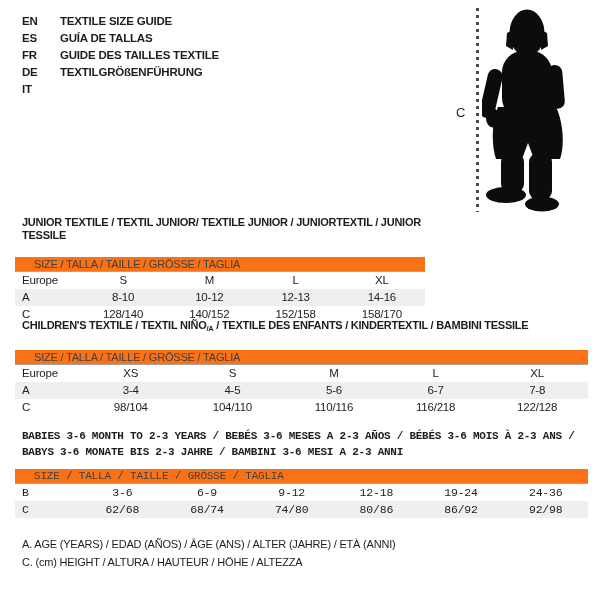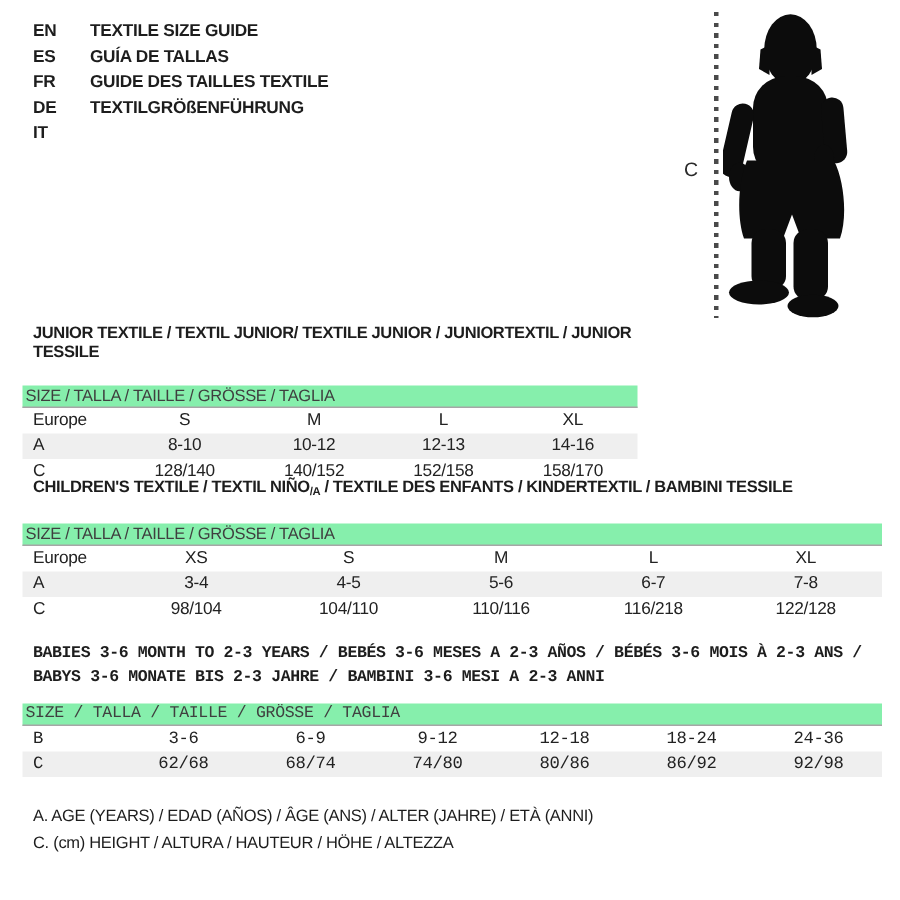--- a/index.html
+++ b/index.html
@@ -20,22 +20,22 @@
   .baby{position:absolute;left:482px;top:5px;}
   
   .section{position:absolute;left:15px;}
   .s1{top:216px;width:410px;}
   .s2{top:319px;width:573px;}
   .s3{top:428px;width:573px;font-family:Liberation Mono, monospace;}
   .tbl-title{margin-left:7px;font-size:11px;font-weight:700;letter-spacing:-0.25px;line-height:13px;margin-bottom:15px;}
   .s3 .tbl-title{line-height:16px;margin-bottom:9px;}
   .tbl-title .sub{font-size:7.5px;vertical-align:-2px;}
   .size-bar{
-    height:14px;line-height:14px;background:#86efac;color:#3f3f3f;
-    font-size:11px;padding-left:2px;border-bottom:1px solid #a6a6a6;letter-spacing:-0.2px;
+    height:14px;line-height:14px;background:#f97316;color:#3f3f3f;
+    font-size:11px;padding-left:19px;border-bottom:1px solid #a6a6a6;letter-spacing:-0.2px;
   }
   .trow{display:flex;height:17px;line-height:17px;font-size:11.5px;color:#222;letter-spacing:-0.2px;}
   .trow.shaded{background:#efefef;}
   .trow .lbl{width:58px;padding-left:7px;}
   .trow .cell{flex:1;text-align:center;}
   
   .notes{position:absolute;left:22px;top:536px;}
   .note{font-size:11px;font-weight:400;line-height:17.5px;letter-spacing:-0.2px;}
 </style>
 </head>
@@ -148,21 +148,21 @@
         <div class="title-line"><span>BABIES 3-6 MONTH TO 2-3 YEARS / BEBÉS 3-6 MESES A 2-3 AÑOS / BÉBÉS 3-6 MOIS À 2-3 ANS /</span></div>
         <div class="title-line"><span>BABYS 3-6 MONATE BIS 2-3 JAHRE / BAMBINI 3-6 MESI A 2-3 ANNI</span></div>
       </div>
       <div class="size-bar">SIZE / TALLA / TAILLE / GRÖSSE / TAGLIA</div>
       <div class="trow">
         <span class="lbl">B</span>
         <span class="cell">3-6</span>
         <span class="cell">6-9</span>
         <span class="cell">9-12</span>
         <span class="cell">12-18</span>
-        <span class="cell">18-24</span>
+        <span class="cell">19-24</span>
         <span class="cell">24-36</span>
       </div>
       <div class="trow shaded">
         <span class="lbl">C</span>
         <span class="cell">62/68</span>
         <span class="cell">68/74</span>
         <span class="cell">74/80</span>
         <span class="cell">80/86</span>
         <span class="cell">86/92</span>
         <span class="cell">92/98</span>

